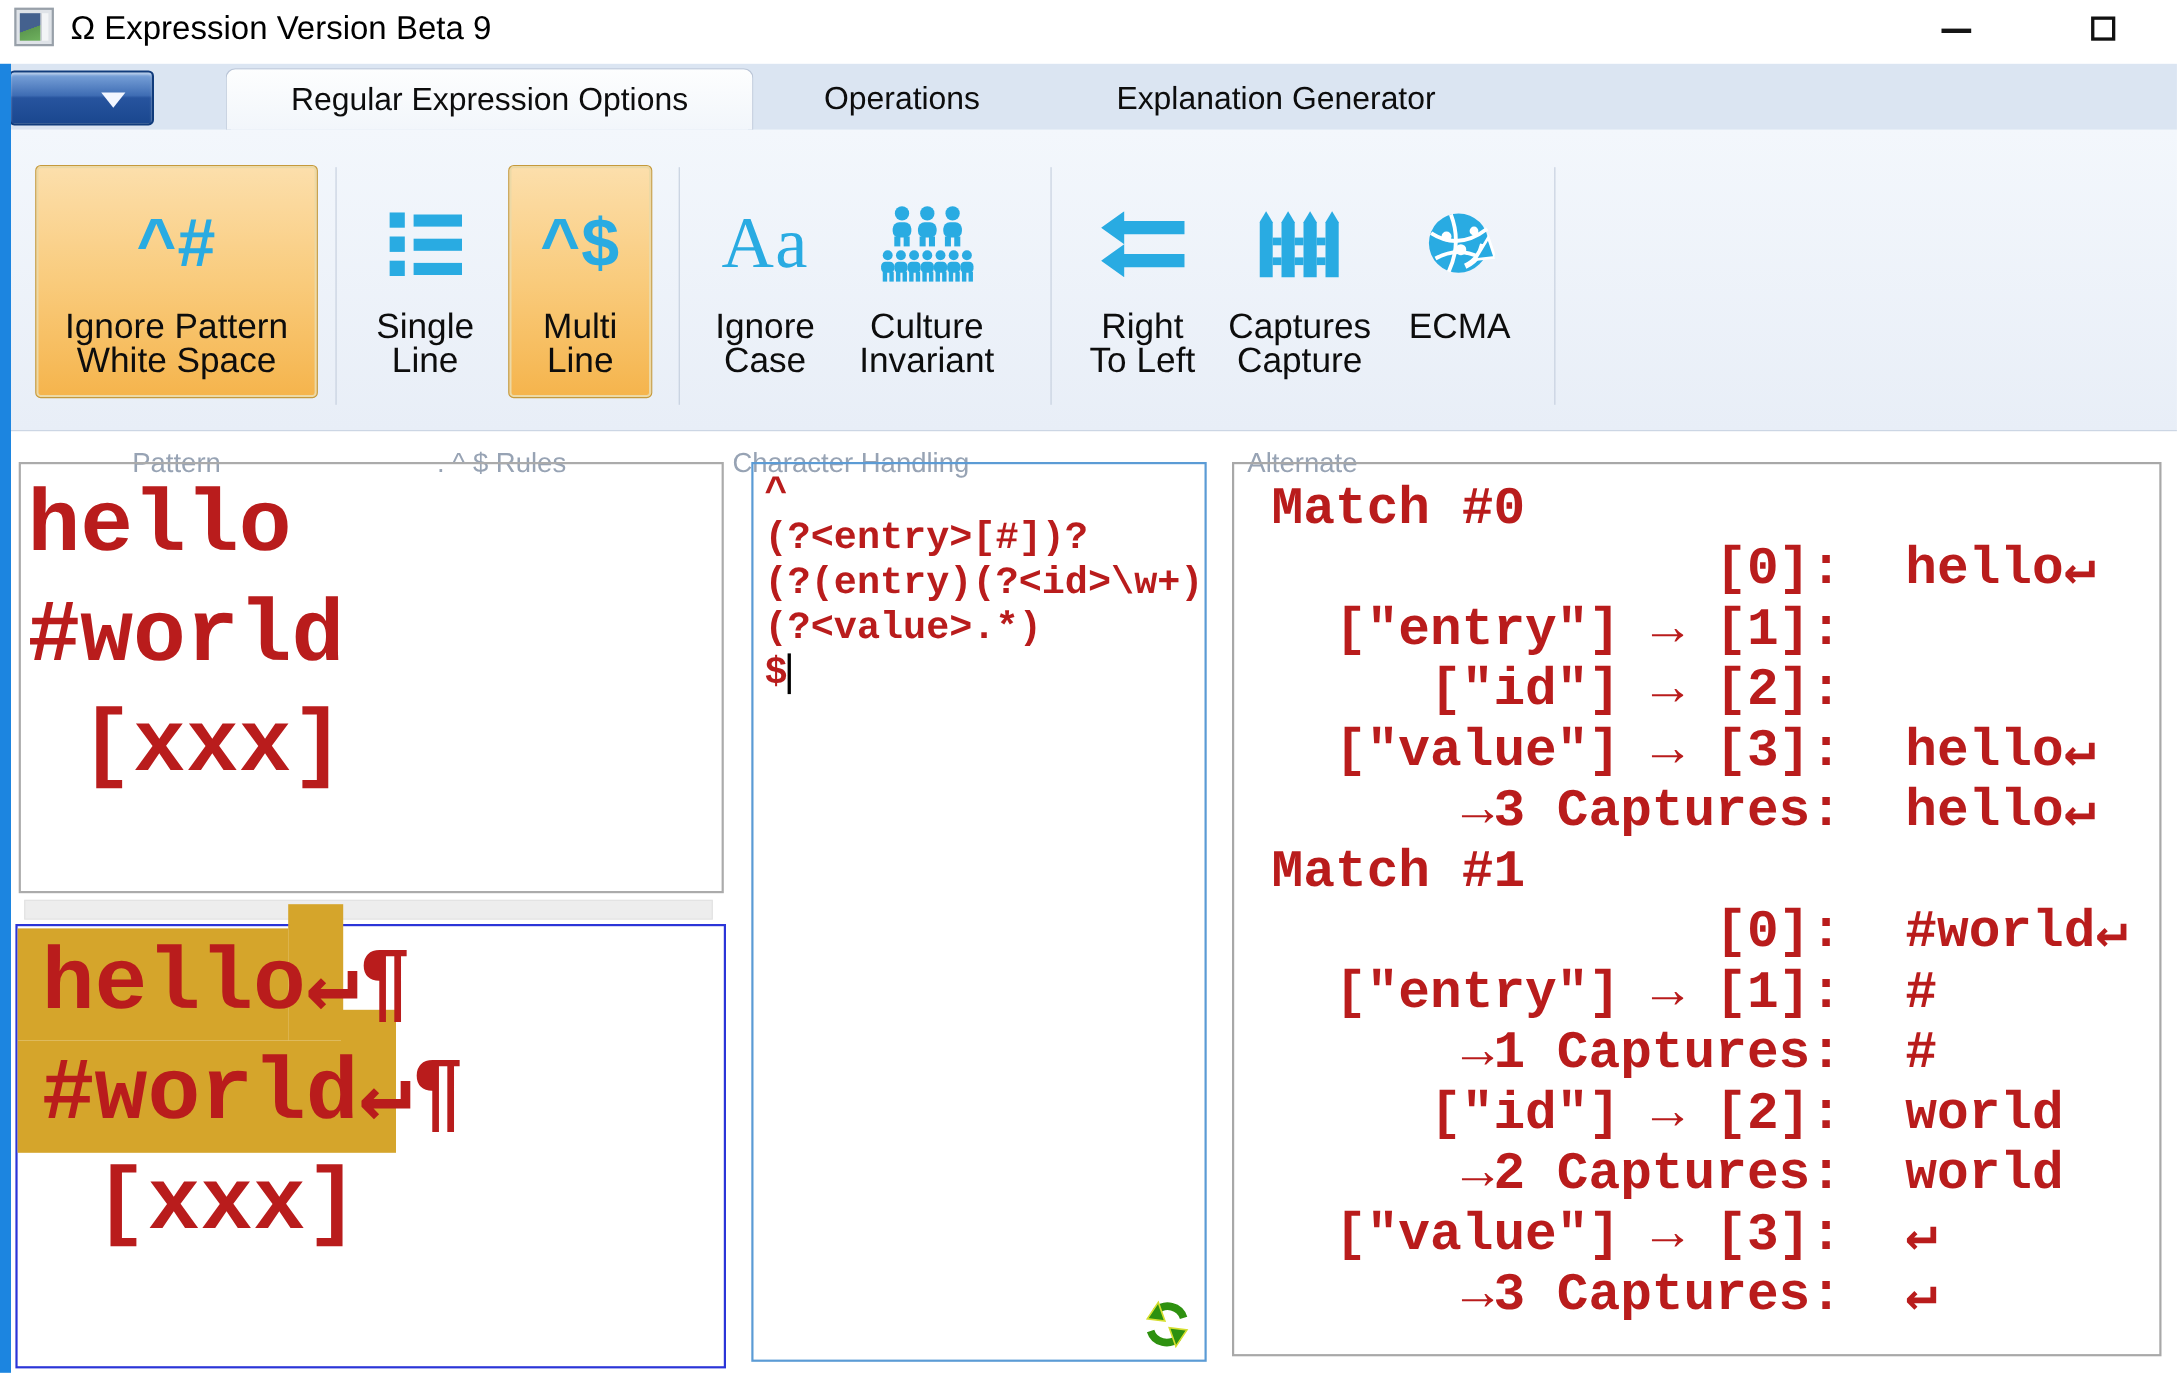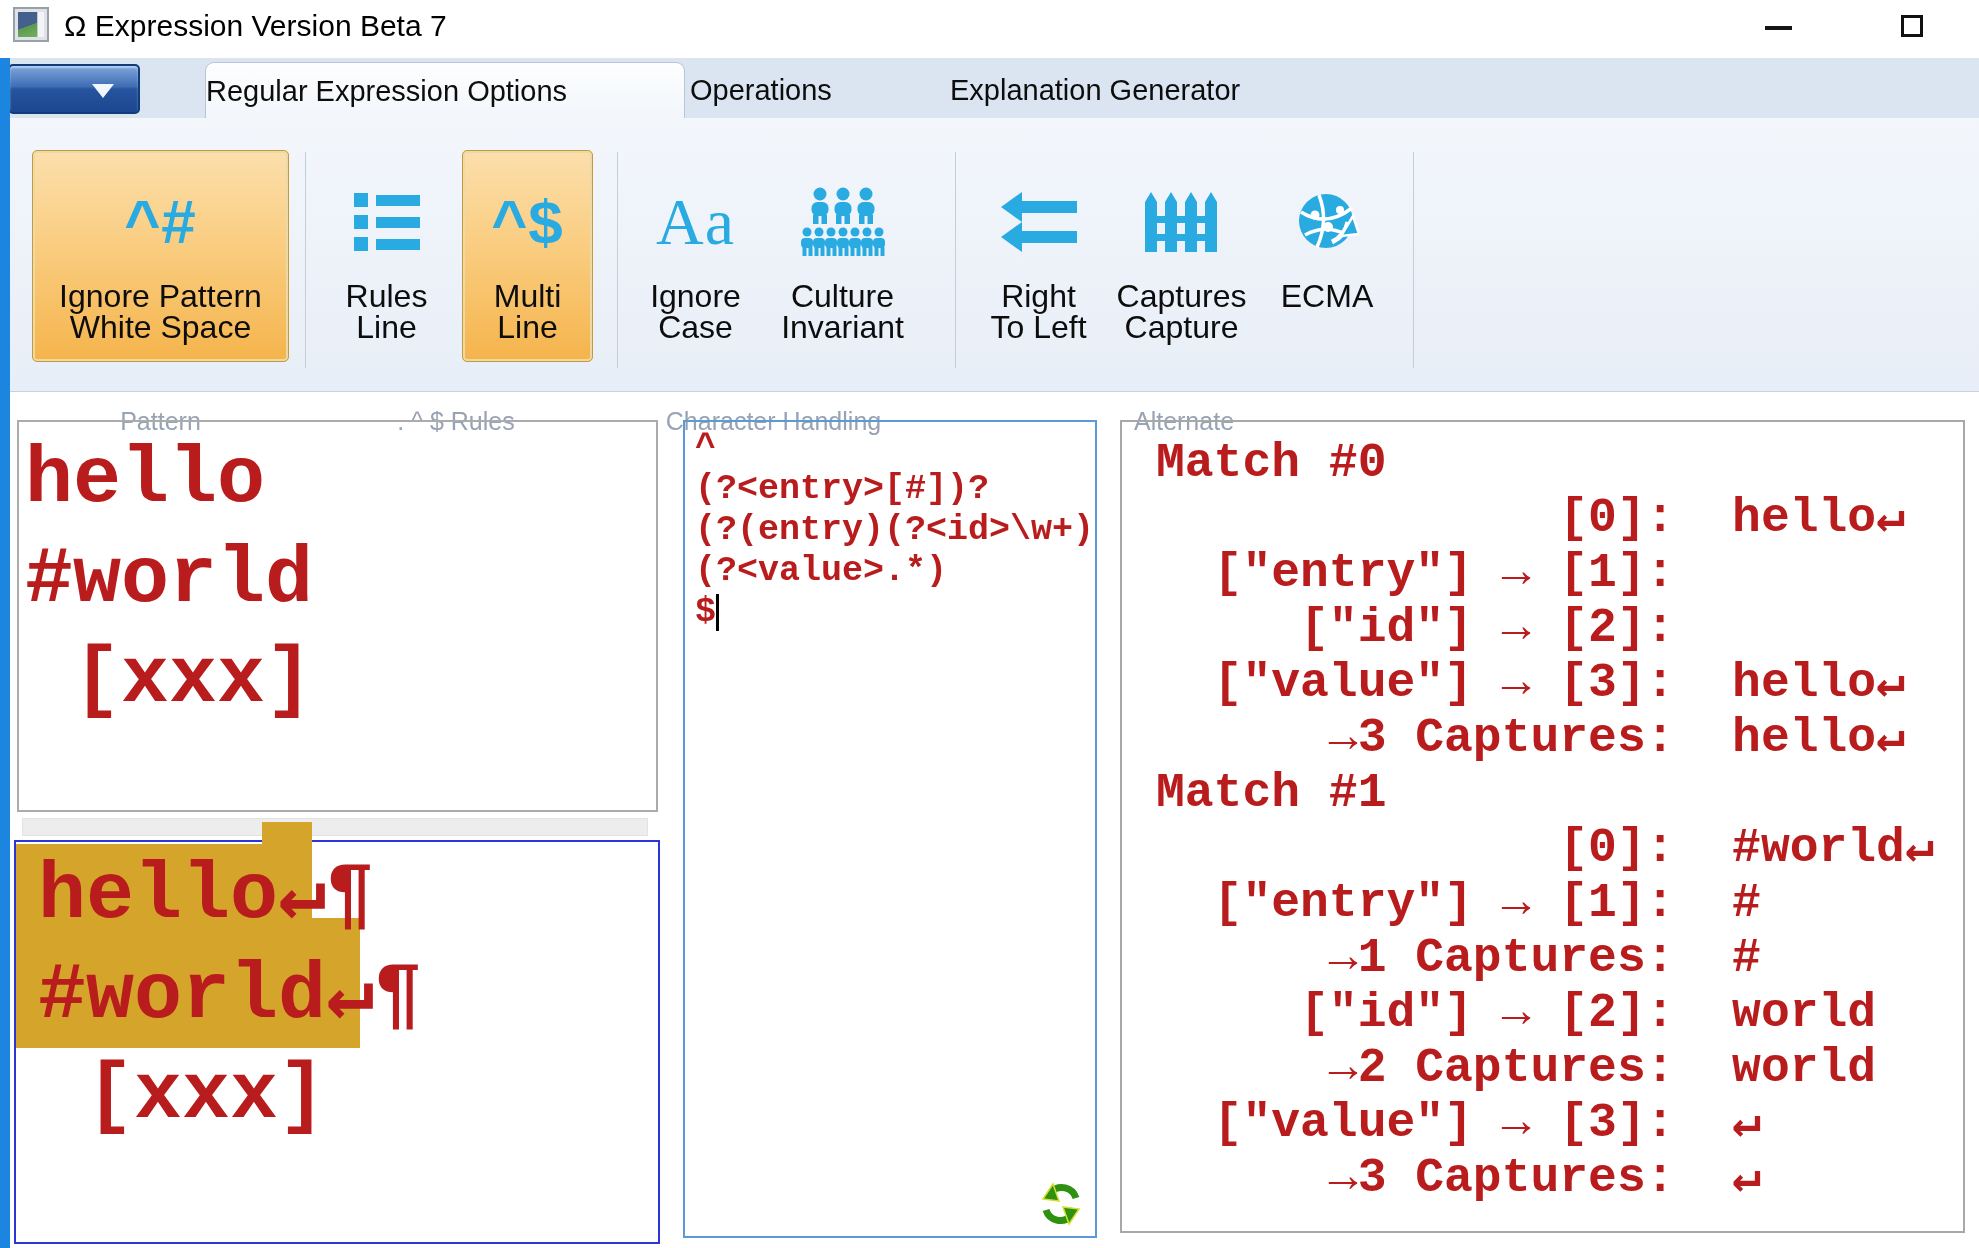--- a/index.html
+++ b/index.html
@@ -16,21 +16,21 @@
   .btn-min { position:absolute; left:1765px; top:26px; width:27px; height:4px; background:#151515; cursor:default; }
   .btn-max { position:absolute; left:1901px; top:15px; width:22px; height:22px; border:3px solid #111; background:#fff; }
 
   
   .tabrow { position:absolute; left:0; top:58px; width:1979px; height:60px; background:#dbe5f2; }
   .app-menu-btn { position:absolute; left:8px; top:6px; width:132px; height:50px; border-radius:5px;
       background:linear-gradient(180deg,#7ea6dc 0%,#3f6db4 45%,#27549e 50%,#1a478f 100%);
       border:2px solid #113c7c; box-shadow:inset 0 2px 2px rgba(255,255,255,.45); cursor:pointer; }
   .app-menu-btn .tri { position:absolute; left:82px; top:18px; width:0; height:0;
       border-left:11px solid transparent; border-right:11px solid transparent; border-top:14px solid #f2f6ff; }
-  .tab { position:absolute; top:4px; height:56px; line-height:56px; font-size:29px; color:#0d0d0d; cursor:pointer; }
+  .tab { position:absolute; top:4px; height:56px; line-height:56px; text-align:center; font-size:29px; color:#0d0d0d; cursor:pointer; }
   .tab.active { background:linear-gradient(#fdfefe,#f2f6fb); border:1px solid #b9c4d6; border-bottom:none;
       border-radius:9px 9px 0 0; z-index:2; }
   .tab-reo { left:205px; width:480px; }
   .tab-ops { left:690px; width:260px; }
   .tab-exp { left:950px; width:420px; }
 
   
   .ribbon { position:absolute; left:0; top:118px; width:1979px; height:274px;
       background:linear-gradient(#f3f7fc,#e8eef7); border-bottom:1px solid #c7d2e2; }
   .rbtn { position:absolute; top:32px; height:212px; display:flex; flex-direction:column; align-items:center;
@@ -91,21 +91,21 @@
   svg { display:block; }
 </style>
 </head>
 <body>
 
 <div class="titlebar">
   <div class="app-icon">
     <div class="img-left"></div>
     <div class="img-right"></div>
   </div>
-  <div class="window-title">Ω Expression Version Beta 7</div>
+  <div class="window-title">Ω Expression Version Beta 9</div>
   <div class="btn-min"></div>
   <div class="btn-max"></div>
 </div>
 
 <div class="tabrow">
   <div class="app-menu-btn">
     <span class="tri"></span>
   </div>
   <div class="tab active tab-reo">Regular Expression Options</div>
   <div class="tab tab-ops">Operations</div>
@@ -131,21 +131,21 @@
       <svg width="66" height="58" viewBox="0 0 66 58" fill="#29ABE2">
         <rect x="0" y="0" width="14" height="14"></rect>
           <rect x="22" y="2" width="44" height="11"></rect>
         <rect x="0" y="22" width="14" height="14"></rect>
           <rect x="22" y="24" width="44" height="11"></rect>
         <rect x="0" y="44" width="14" height="14"></rect>
           <rect x="22" y="46" width="44" height="11"></rect>
       </svg>
     </div>
     <div class="lbl">
-      <div>Rules</div>
+      <div>Single</div>
       <div>Line</div>
     </div>
   </div>
 
   <div class="rbtn active b-multi">
     <div class="icon">
       <span class="glyph">^$</span>
     </div>
     <div class="lbl">
       <div>Multi</div>

